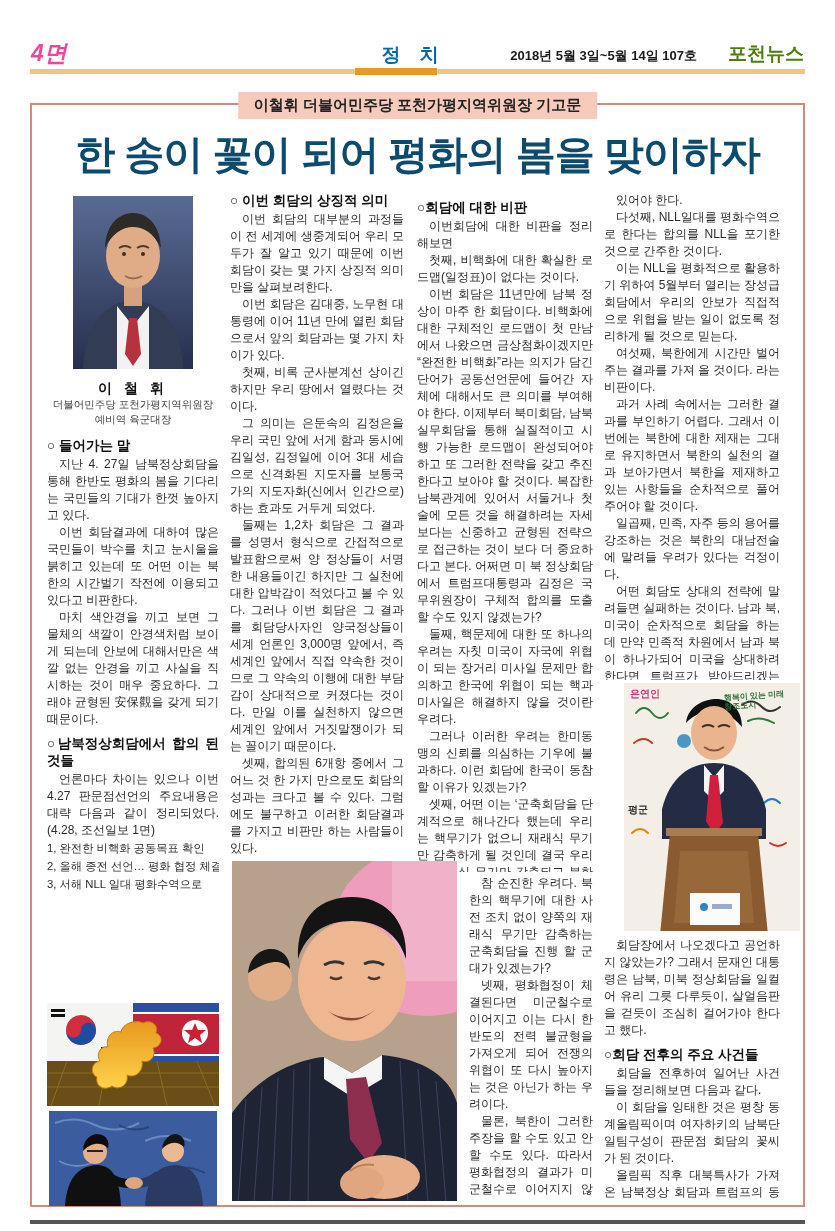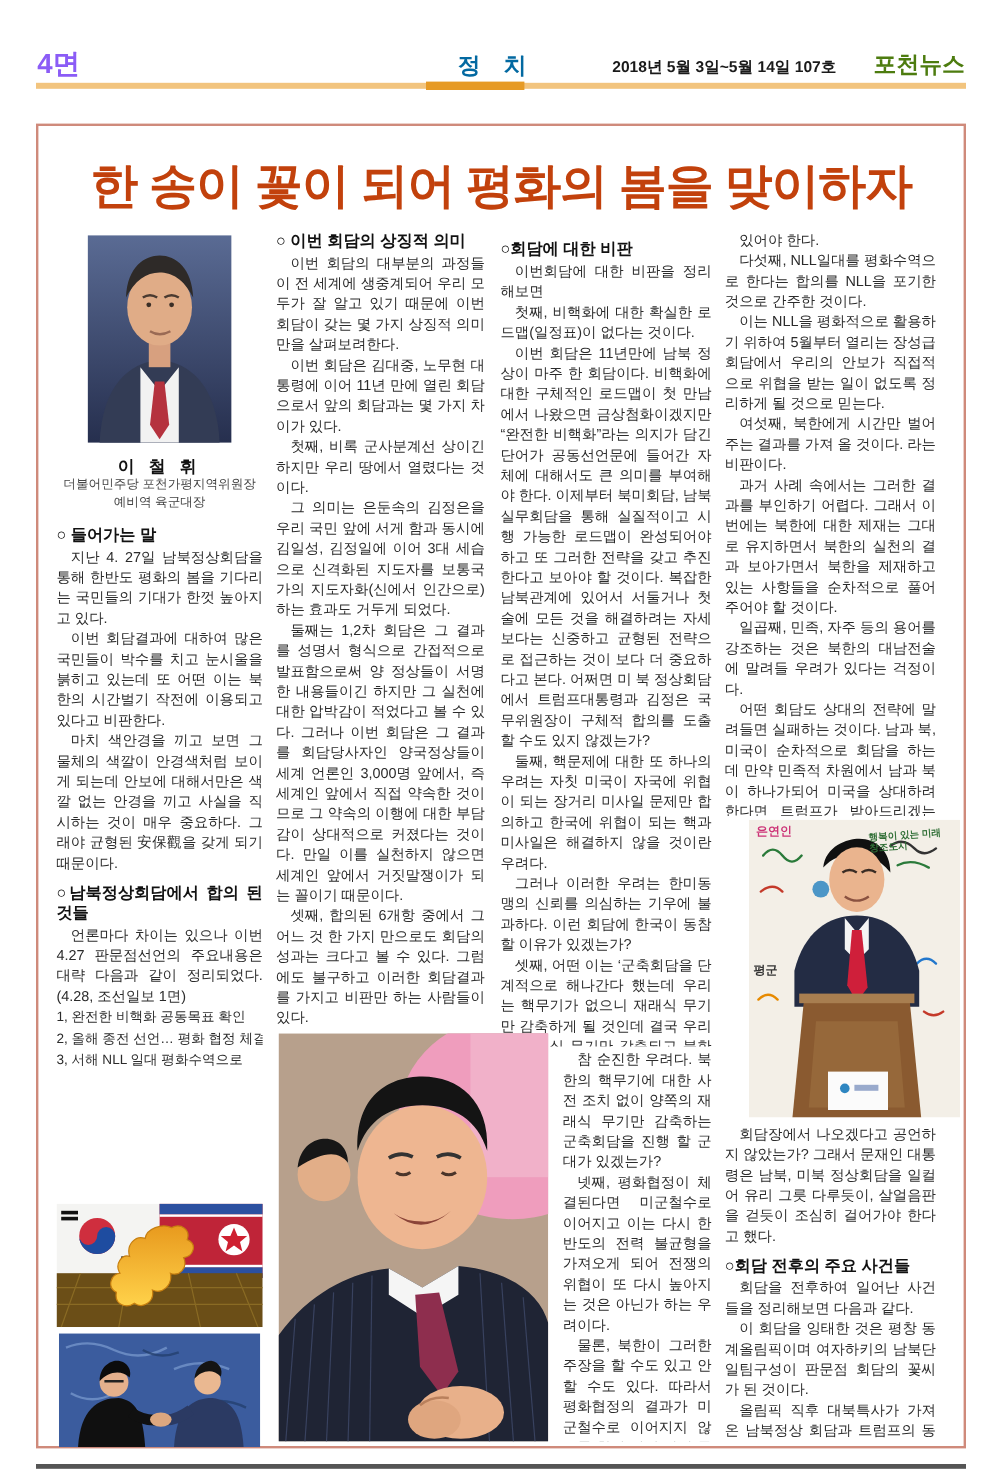--- a/index.html
+++ b/index.html
@@ -1,33 +1,33 @@
 <!DOCTYPE html>
 <html><head>
 <meta charset="utf-8">
 <style>
   html,body{margin:0;padding:0;background:#ffffff;}
   .page{position:relative;width:835px;height:1231px;background:#fff;overflow:hidden;
         font-family:"Liberation Sans","DejaVu Sans",sans-serif;color:#222;}
   
-  .hdr-pageno{position:absolute;left:31px;top:38px;font-size:23px;font-weight:800;color:#8b5cf6;}
+  .hdr-pageno{position:absolute;left:31px;top:38px;font-size:23px;font-weight:800;color:#ec4899;font-style:italic;}
   .hdr-section{position:absolute;left:50%;transform:translateX(-56%);top:42px;
                font-size:19px;font-weight:800;letter-spacing:7px;color:#0369a1;}
   .hdr-date{position:absolute;right:138px;top:47px;font-size:13px;font-weight:700;color:#1a1a1a;}
   .hdr-masthead{position:absolute;right:31px;top:41px;font-size:19px;font-weight:900;color:#4d7c0f;}
   .gold-rule{position:absolute;left:30px;top:69px;width:775px;height:5px;background:#f2c47e;}
   .orange-seg{position:absolute;left:325px;top:-1px;width:82px;height:7px;background:#e69a25;}
   .footer-rule{position:absolute;left:30px;top:1220px;width:775px;height:4px;background:#555;}
   
   .article-box{position:absolute;left:30px;top:103px;width:771px;height:1100px;
                border:2px solid #cf8a7b;background:#fff;}
   .kicker{position:absolute;top:-13px;left:50%;transform:translateX(-50%);
           background:#f6cbbc;color:#222;padding:4px 16px;font-size:15px;font-weight:800;white-space:nowrap;}
   .headline{position:absolute;top:22px;left:0;width:100%;margin:0;text-align:center;
-            font-size:40px;font-weight:900;letter-spacing:-1px;color:#c2410c;}
+            font-size:40px;font-weight:900;letter-spacing:-1px;color:#0c4a6e;}
   
   .col{position:absolute;text-align:justify;font-size:12px;line-height:17px;color:#2b2b2b;overflow:hidden;}
   .col p{margin:0;text-indent:12px;}
   .sec{font-size:13.5px;font-weight:800;color:#111;margin:7px 0 2px;text-indent:0;}
   .sec.first{margin-top:0;}
   .agree{font-size:11.3px;line-height:18px;white-space:nowrap;text-indent:0;overflow:hidden;}
   .col1{left:15px;top:87px;width:172px;height:808px;}
   .col2{left:198px;top:87px;width:174px;height:664px;}
   .col3{left:385px;top:87px;width:176px;height:680px;}
   .col3n{left:437px;top:770px;width:124px;height:326px;}
@@ -57,20 +57,21 @@
 
   <span class="hdr-pageno">4면</span>
   <span class="hdr-section">정 치</span>
   <span class="hdr-date">2018년 5월 3일~5월 14일 107호</span>
   <span class="hdr-masthead">포천뉴스</span>
   <div class="gold-rule">
     <div class="orange-seg"></div>
   </div>
 
   <div class="article-box">
+    <div class="kicker">이철휘 더불어민주당 포천가평지역위원장  기고문</div>
     <h1 class="headline">한 송이 꽃이 되어 평화의 봄을 맞이하자</h1>
 
     <div class="col col1">
       <div class="author-block">
         <figure class="portrait-wrap">
           <svg viewBox="0 0 120 173" width="120" height="173">
             <defs>
                 <linearGradient id="pbg" x1="0" y1="0" x2="0" y2="1">
               <stop offset="0" stop-color="#5a6b94"></stop>
                   <stop offset="1" stop-color="#262f4e"></stop>

